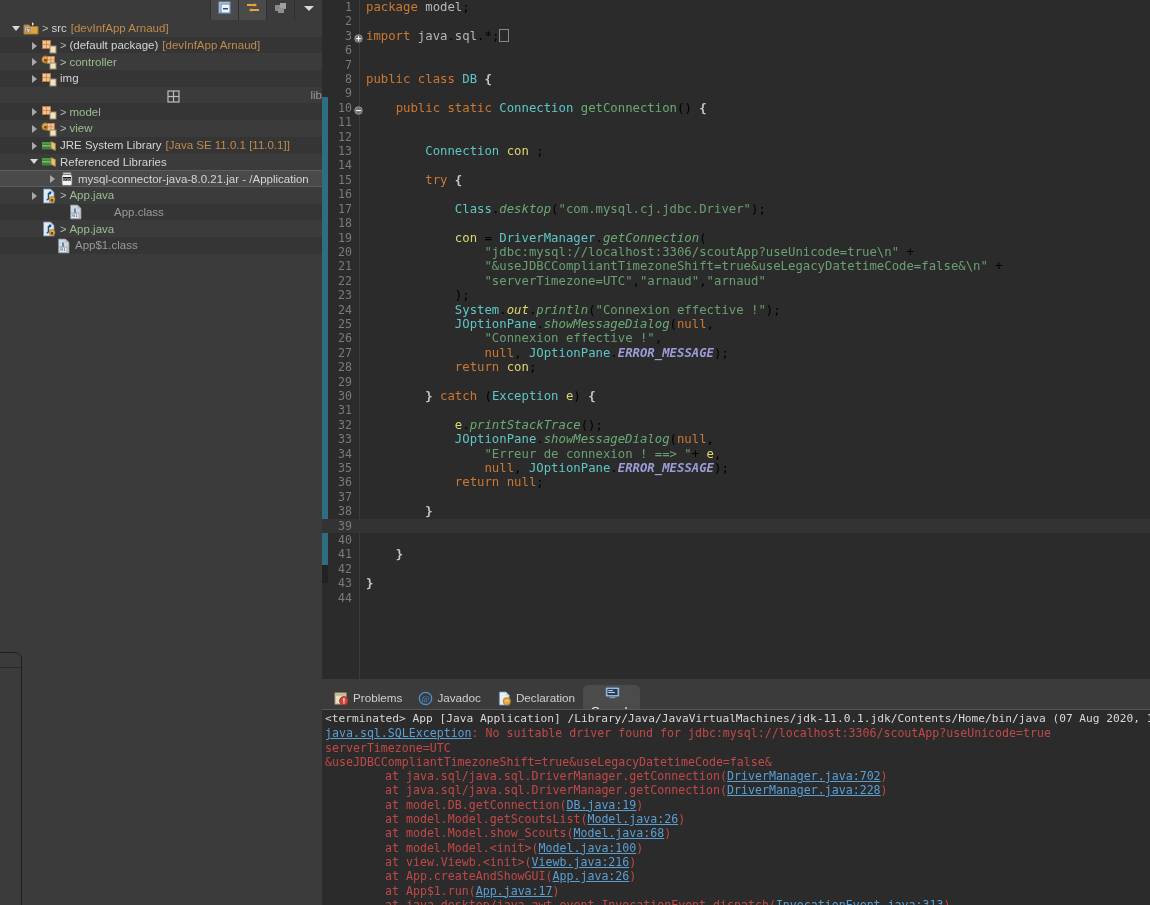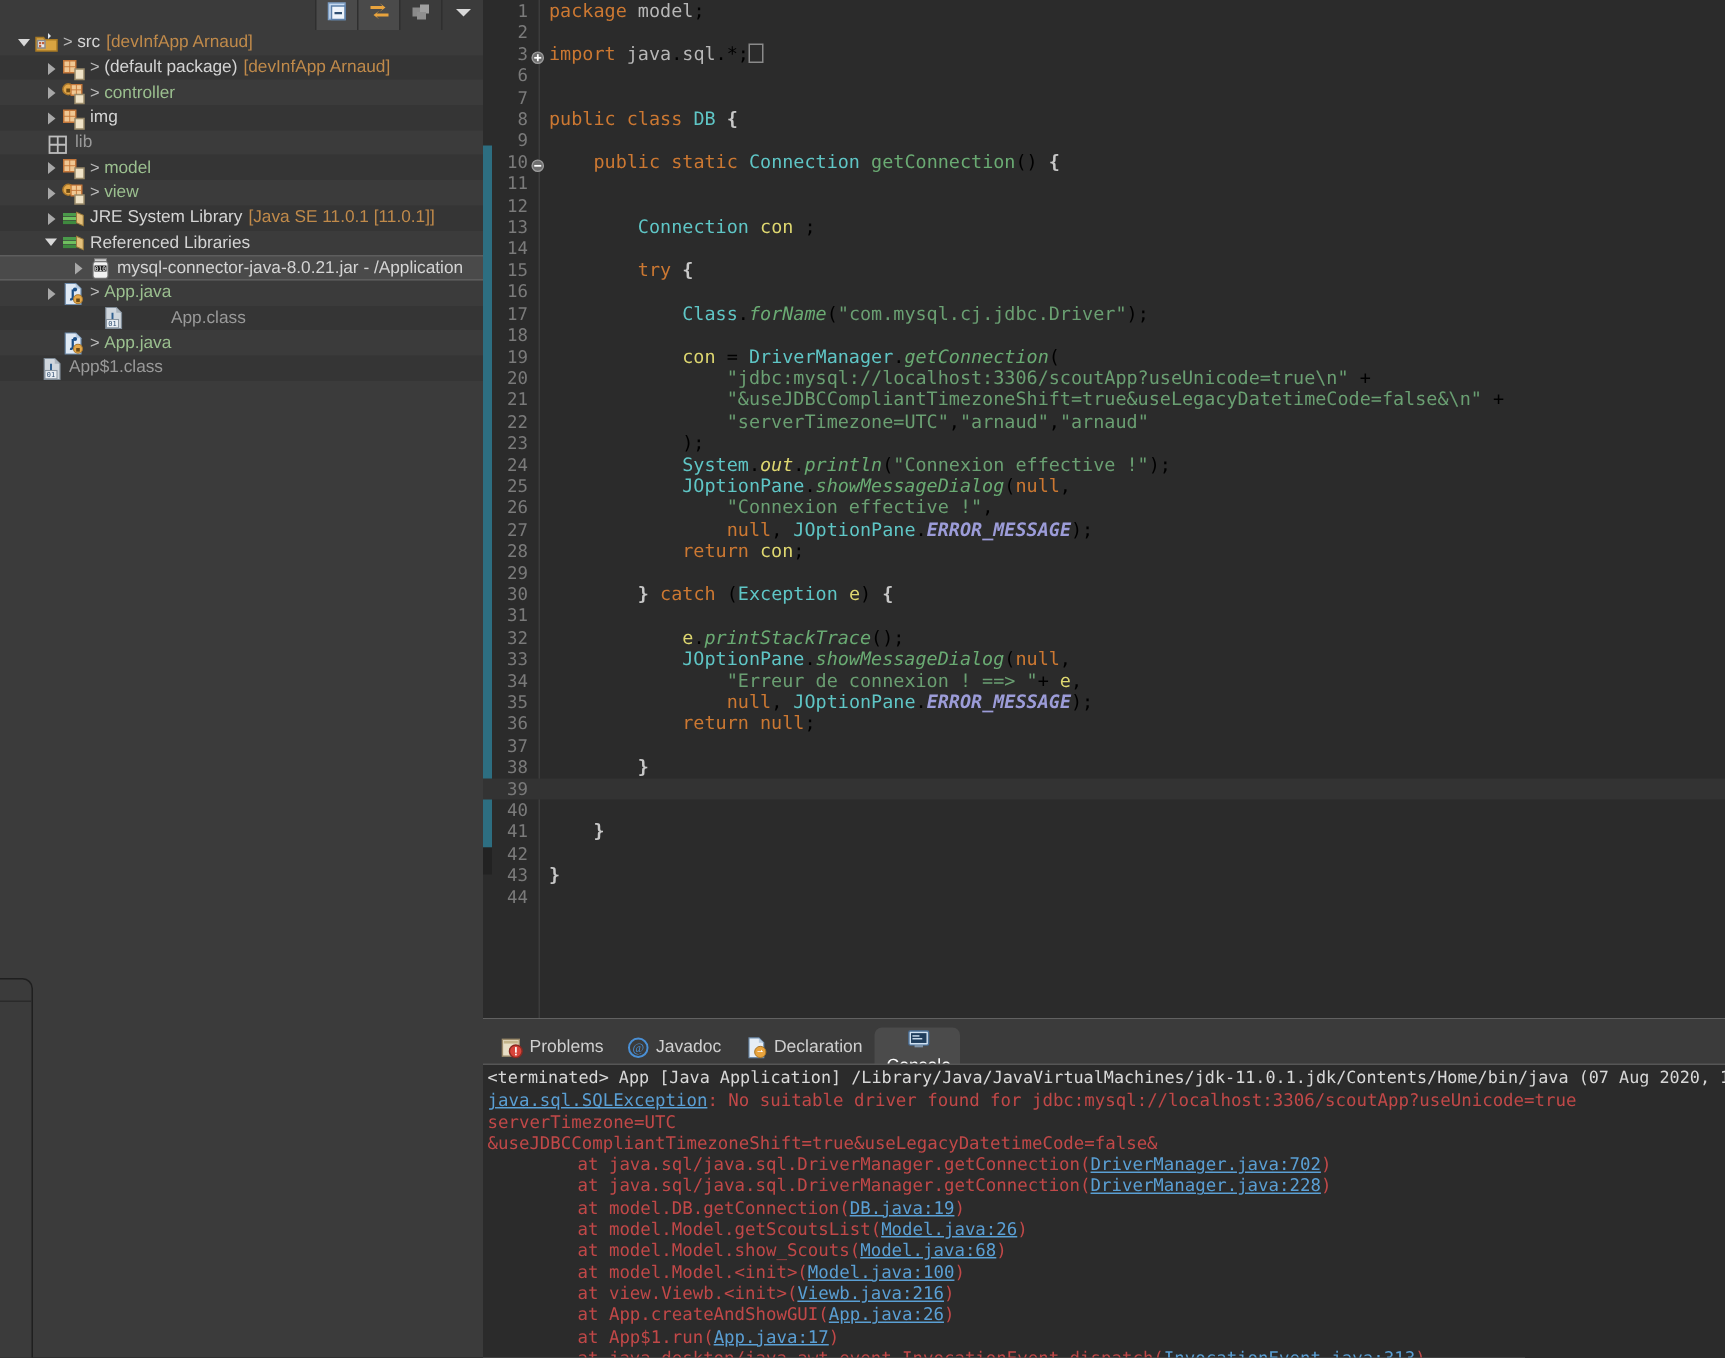--- a/index.html
+++ b/index.html
@@ -236,21 +236,21 @@
           <span class="ticon"><svg width="16" height="16" viewBox="0 0 16 16">
               <rect x="1" y="2" width="9" height="9" fill="#c3763a"></rect>
               <rect x="2" y="3" width="3.2" height="3.2" fill="#f0c793"></rect>
               <rect x="5.8" y="3" width="3.2" height="3.2" fill="#f0c793"></rect>
               <rect x="2" y="6.8" width="3.2" height="3.2" fill="#f0c793"></rect>
               <rect x="5.8" y="6.8" width="3.2" height="3.2" fill="#f0c793"></rect>
               <rect x="9" y="8" width="6" height="7" fill="#efe2c6" stroke="#9a8a6a"></rect>
             </svg></span>
           <span class="lbl white">img</span>
         </div>
-        <div class="row" style="padding-left: 20px;">
+        <div class="row" style="padding-left: 30px; justify-content: space-between;">
           <span class="twisty none"></span>
           <span class="ticon"><svg width="16" height="16" viewBox="0 0 16 16">
               <rect x="2" y="3" width="11" height="11" fill="none" stroke="#bdbdbd" stroke-width="1.2"></rect>
               <line x1="7.5" y1="3" x2="7.5" y2="14" stroke="#bdbdbd" stroke-width="1.2"></line>
               <line x1="2" y1="8.5" x2="13" y2="8.5" stroke="#bdbdbd" stroke-width="1.2"></line>
             </svg></span>
           <span class="lbl gray">lib</span>
         </div>
         <div class="row alt" style="padding-left: 30px;">
           <span class="twisty closed"></span>
@@ -341,21 +341,21 @@
               <path d="M2.5 1h7l3.5 3.5V15h-10.5z" fill="#dfe9f4" stroke="#6d8bab" stroke-width=".8"></path>
               <path d="M9.5 1l3.5 3.5H9.5z" fill="#b7cbe0"></path>
               <path d="M7.5 5v5.2c0 1-.8 1.6-1.8 1.4" stroke="#1a4f87" stroke-width="1.5" fill="none"></path>
               <circle cx="9" cy="5" r="1.4" fill="#1a4f87"></circle>
               <circle cx="11" cy="11.5" r="3" fill="#e3a84a" stroke="#a8762a" stroke-width=".7"></circle>
               <rect x="9.8" y="11" width="2.4" height="2.4" fill="#6b4a16"></rect>
             </svg></span>
           <span class="arrow-gt">&gt;</span>
           <span class="lbl green">App.java</span>
         </div>
-        <div class="row alt" style="padding-left: 16px;">
+        <div class="row alt" style="padding-left: 45px;">
           <span class="twisty none"></span>
           <span class="ticon"><svg width="16" height="16" viewBox="0 0 16 16">
               <path d="M2.5 1h7l3.5 3.5V15h-10.5z" fill="#cfd6dd" stroke="#7e8a96" stroke-width=".8"></path>
               <path d="M9.5 1l3.5 3.5H9.5z" fill="#aab4be"></path>
               <path d="M7 4.5v5c0 1-.8 1.5-1.7 1.3" stroke="#2f5f8f" stroke-width="1.3" fill="none"></path>
               <rect x="3" y="9" width="8" height="5.5" fill="#e9eef3" stroke="#8a96a2" stroke-width=".7"></rect>
               <text x="7" y="13.3" font-size="4.6" fill="#2f4f72" text-anchor="middle" font-family="monospace">01</text>
             </svg></span>
           <span class="lbl gray">App$1.class</span>
         </div>
@@ -385,21 +385,21 @@
         <div class="cl"><span class="num">10</span><span class="marker"><svg width="9" height="9" viewBox="0 0 10 10">
               <circle cx="5" cy="5" r="4.2" fill="#6e6e6e" stroke="#9a9a9a"></circle>
               <rect x="2.4" y="4.4" width="5.2" height="1.3" fill="#fff"></rect>
             </svg></span><span class="txt">    <span class="k">public</span> <span class="k">static</span> <span class="t">Connection</span> <span class="m">getConnection</span>() <span class="w">{</span></span></div>
         <div class="cl"><span class="num">11</span><span class="txt"></span></div>
         <div class="cl"><span class="num">12</span><span class="txt"></span></div>
         <div class="cl"><span class="num">13</span><span class="txt">        <span class="t">Connection</span> <span class="f bold">con</span> ;</span></div>
         <div class="cl"><span class="num">14</span><span class="txt"></span></div>
         <div class="cl"><span class="num">15</span><span class="txt">        <span class="k">try</span> <span class="w">{</span></span></div>
         <div class="cl"><span class="num">16</span><span class="txt"></span></div>
-        <div class="cl"><span class="num">17</span><span class="txt">            <span class="t">Class</span>.<span class="mi">forName</span>(<span class="s">"com.mysql.cj.jdbc.Driver"</span>);</span></div>
+        <div class="cl"><span class="num">17</span><span class="txt">            <span class="t">Class</span>.<span class="mi">desktop</span>(<span class="s">"com.mysql.cj.jdbc.Driver"</span>);</span></div>
         <div class="cl"><span class="num">18</span><span class="txt"></span></div>
         <div class="cl"><span class="num">19</span><span class="txt">            <span class="f bold">con</span> = <span class="t">DriverManager</span>.<span class="mi">getConnection</span>(</span></div>
         <div class="cl"><span class="num">20</span><span class="txt">                <span class="s">"jdbc:mysql://localhost:3306/scoutApp?useUnicode=true\n"</span> +</span></div>
         <div class="cl"><span class="num">21</span><span class="txt">                <span class="s">"&amp;useJDBCCompliantTimezoneShift=true&amp;useLegacyDatetimeCode=false&amp;\n"</span> +</span></div>
         <div class="cl"><span class="num">22</span><span class="txt">                <span class="s">"serverTimezone=UTC"</span>,<span class="s">"arnaud"</span>,<span class="s">"arnaud"</span></span></div>
         <div class="cl"><span class="num">23</span><span class="txt">            );</span></div>
         <div class="cl"><span class="num">24</span><span class="txt">            <span class="t">System</span>.<span class="f bold" style="font-style:italic">out</span>.<span class="mi">println</span>(<span class="s">"Connexion effective !"</span>);</span></div>
         <div class="cl"><span class="num">25</span><span class="txt">            <span class="t">JOptionPane</span>.<span class="mi">showMessageDialog</span>(<span class="k">null</span>,</span></div>
         <div class="cl"><span class="num">26</span><span class="txt">                <span class="s">"Connexion effective !"</span>,</span></div>
         <div class="cl"><span class="num">27</span><span class="txt">                <span class="k">null</span>, <span class="t">JOptionPane</span>.<span class="cst">ERROR_MESSAGE</span>);</span></div>

